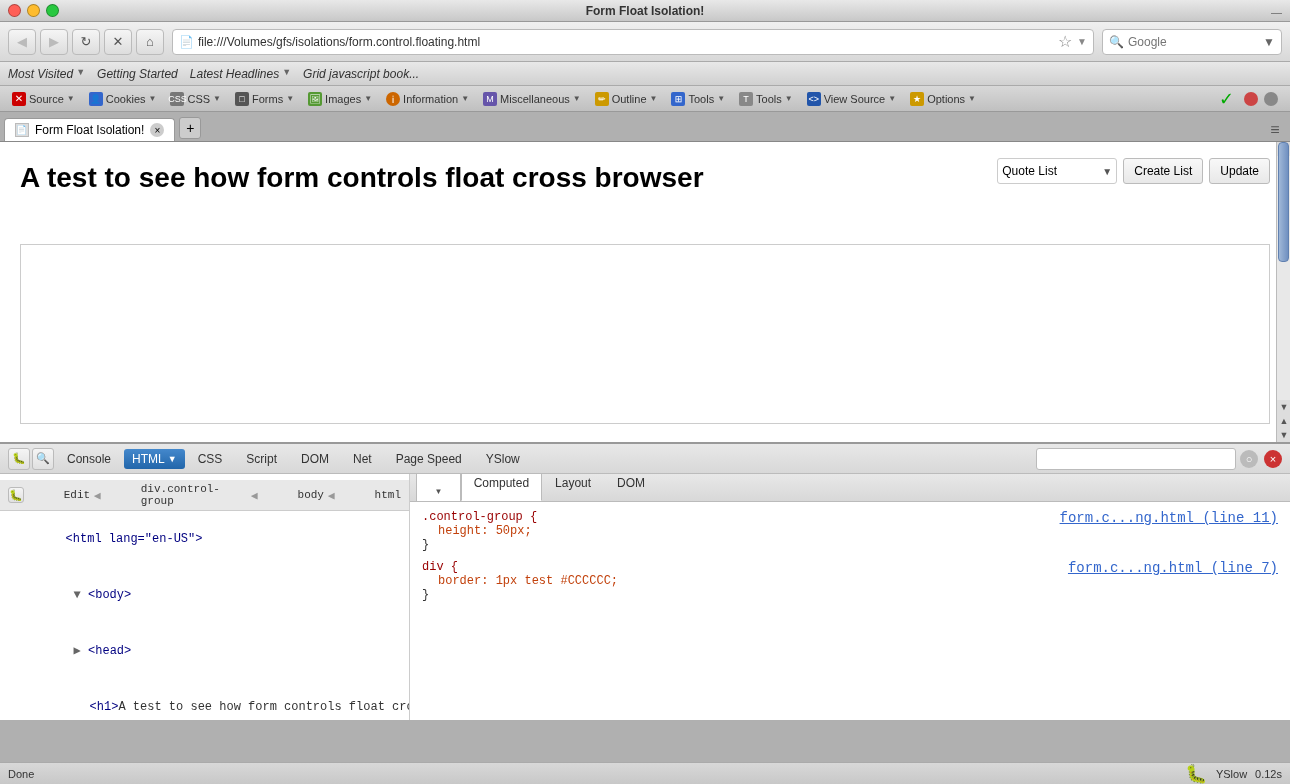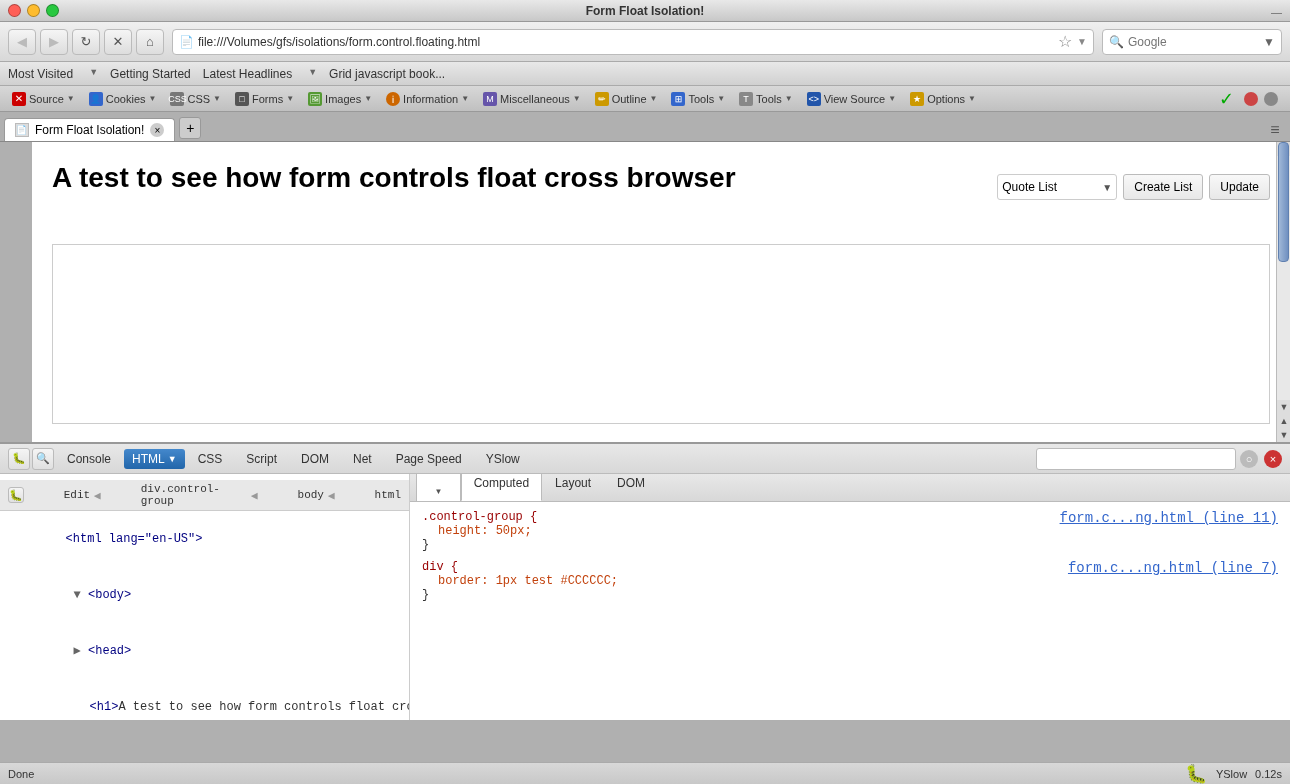--- a/index.html
+++ b/index.html
@@ -111,24 +111,25 @@
       display: flex;
       align-items: center;
       padding: 0 8px;
       gap: 12px;
       border-bottom: 1px solid #aaa;
       font-size: 12px;
     }
     .bookmark-item {
       display: flex;
       align-items: flex-start;
-      gap: 16px;
+      gap: 3px;
       cursor: pointer;
       color: #333;
       white-space: nowrap;
+      font-style: italic;
     }
     .bookmark-arrow { font-size: 9px; color: #666; }
 
     
     .dev-toolbar {
       background: linear-gradient(to bottom, #d8d8d8, #c0c0c0);
       height: 26px;
       display: flex;
       align-items: center;
       padding: 0 6px;
@@ -246,21 +247,21 @@
     .page-title {
       font-size: 28px;
       font-weight: bold;
       color: #000;
       margin-bottom: 20px;
     }
 
     .form-area {
       position: absolute;
       right: 20px;
-      top: 32px;
+      top: 16px;
       display: flex;
       align-items: center;
       gap: 6px;
     }
     .select-control {
       height: 26px;
       border: 1px solid #ccc;
       border-radius: 3px;
       padding: 0 4px;
       font-size: 12px;
@@ -680,21 +681,21 @@
 <div class="tab-bar">
   <div class="browser-tab">
     <div class="tab-favicon">📄</div>
     <span>Form Float Isolation!</span>
     <div class="tab-close">×</div>
   </div>
   <div class="tab-add">+</div>
   <div class="tab-end-icon">≡</div>
 </div>
 
-<div class="browser-content" style="height:300px; position:relative;margin-left:32px;">
+<div class="browser-content" style="height:300px; position:relative;">
   <div class="page-content">
     <h1 class="page-title">A test to see how form controls float cross browser</h1>
 
     <div class="form-area">
       <div class="select-control">
         <span>Quote List</span>
         <span class="select-arrow">▼</span>
       </div>
       <button class="btn-create">Create List</button>
       <button class="btn-update">Update</button>

